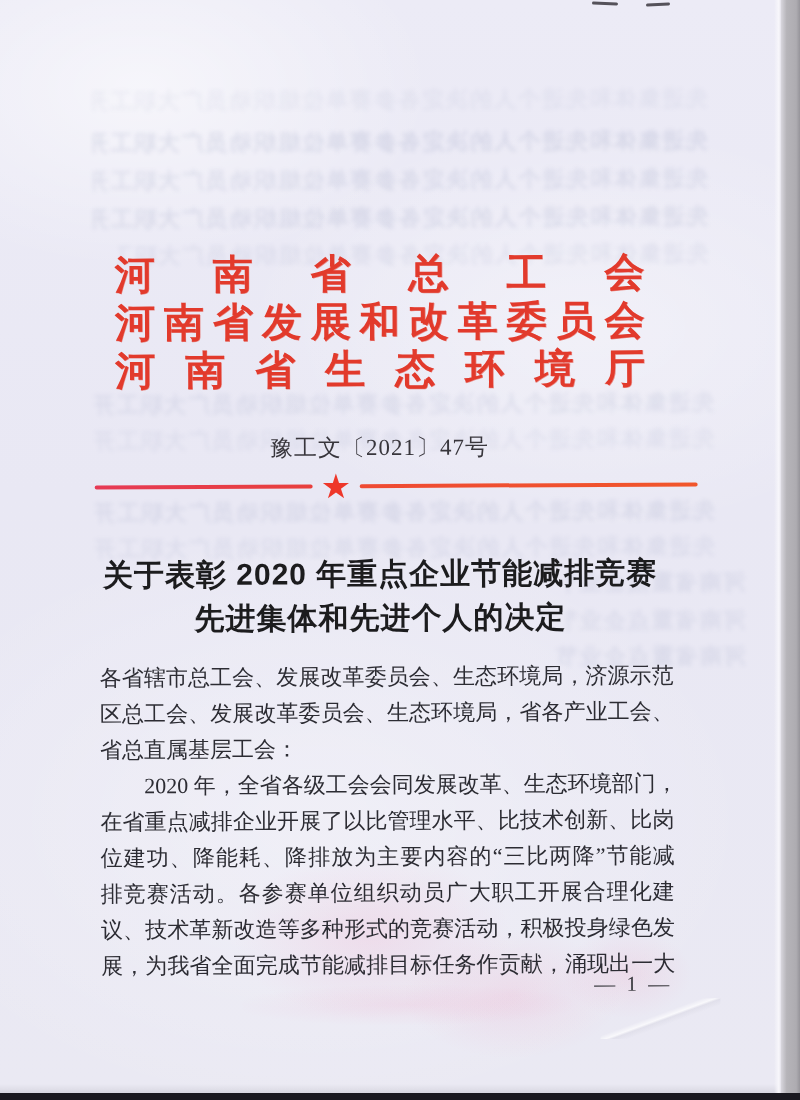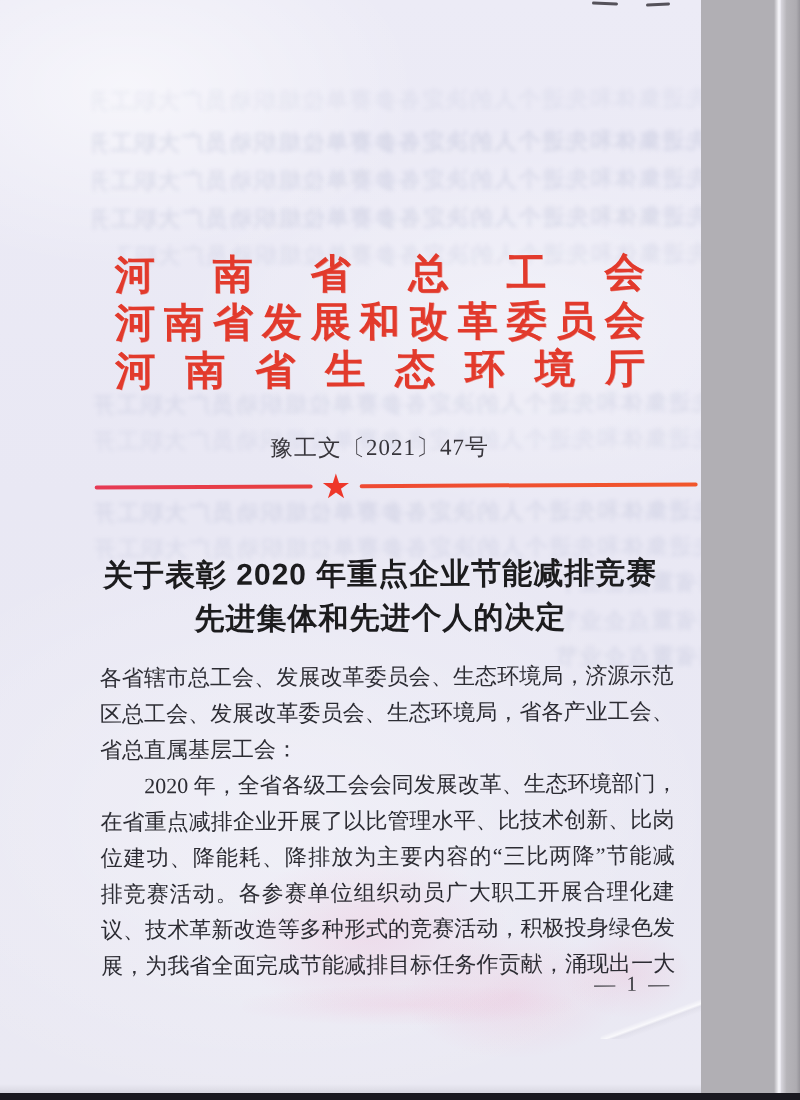--- a/index.html
+++ b/index.html
@@ -3,21 +3,21 @@
 <meta charset="utf-8">
 <style>
   * { margin: 0; padding: 0; box-sizing: border-box; }
   html, body { width: 800px; height: 1100px; overflow: hidden; }
   body { background: #8e8c91; font-family: "Liberation Serif", "DejaVu Serif", serif; }
 
   .stage { position: relative; width: 800px; height: 1100px; background: #b1afb4; }
 
   
   .paper {
-    position: absolute; left: 0; top: 0; width: 701px; height: 1094px;
+    position: absolute; left: 0; top: 0; width: 781px; height: 1094px;
     background:
       radial-gradient(ellipse 420px 260px at 18% 8%, rgba(255,255,255,0.55), rgba(255,255,255,0) 70%),
       radial-gradient(ellipse 500px 300px at 75% 30%, rgba(255,255,255,0.35), rgba(255,255,255,0) 70%),
       radial-gradient(ellipse 600px 400px at 40% 75%, rgba(255,255,255,0.30), rgba(255,255,255,0) 75%),
       linear-gradient(180deg, #ecebf6 0%, #e9e8f4 45%, #eae9f3 100%);
     overflow: hidden;
   }
   .paper::after { 
     content: ""; position: absolute; left: 0; right: 0; bottom: 0; height: 10px;
     background: linear-gradient(180deg, rgba(0,0,0,0) 0%, rgba(40,40,50,0.10) 100%);

